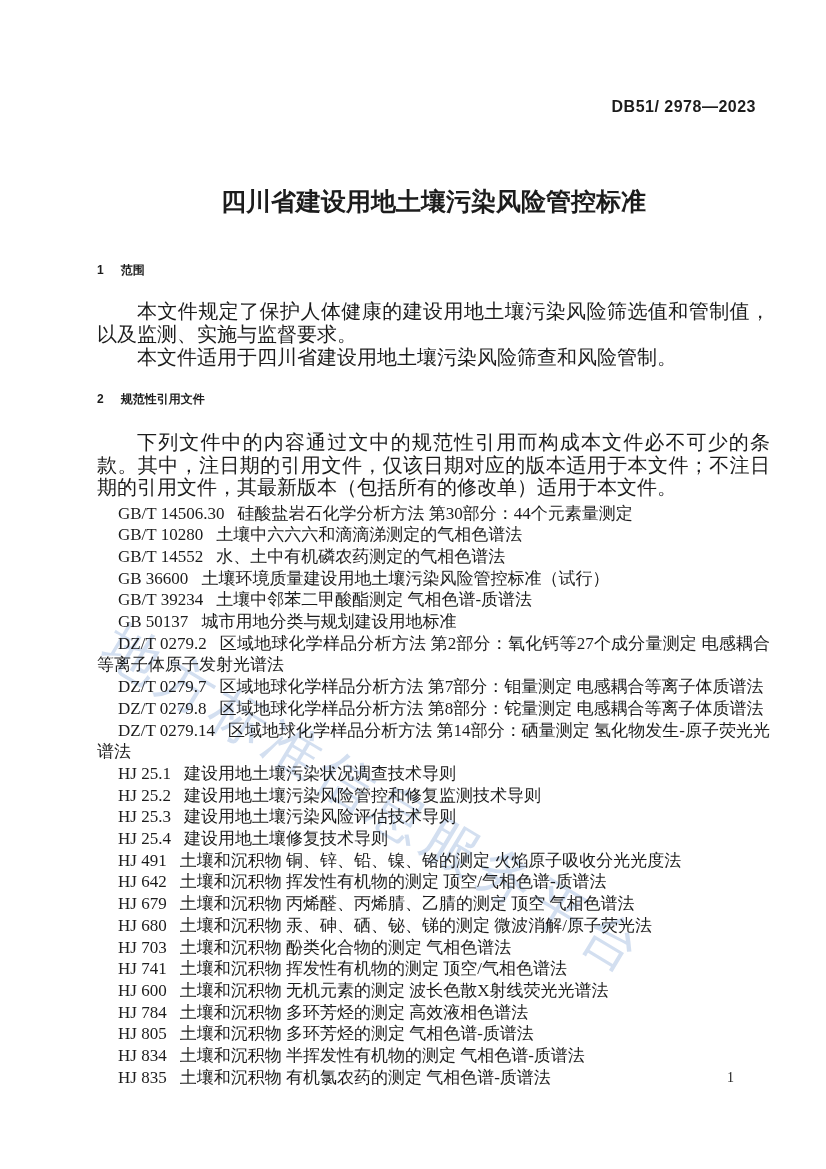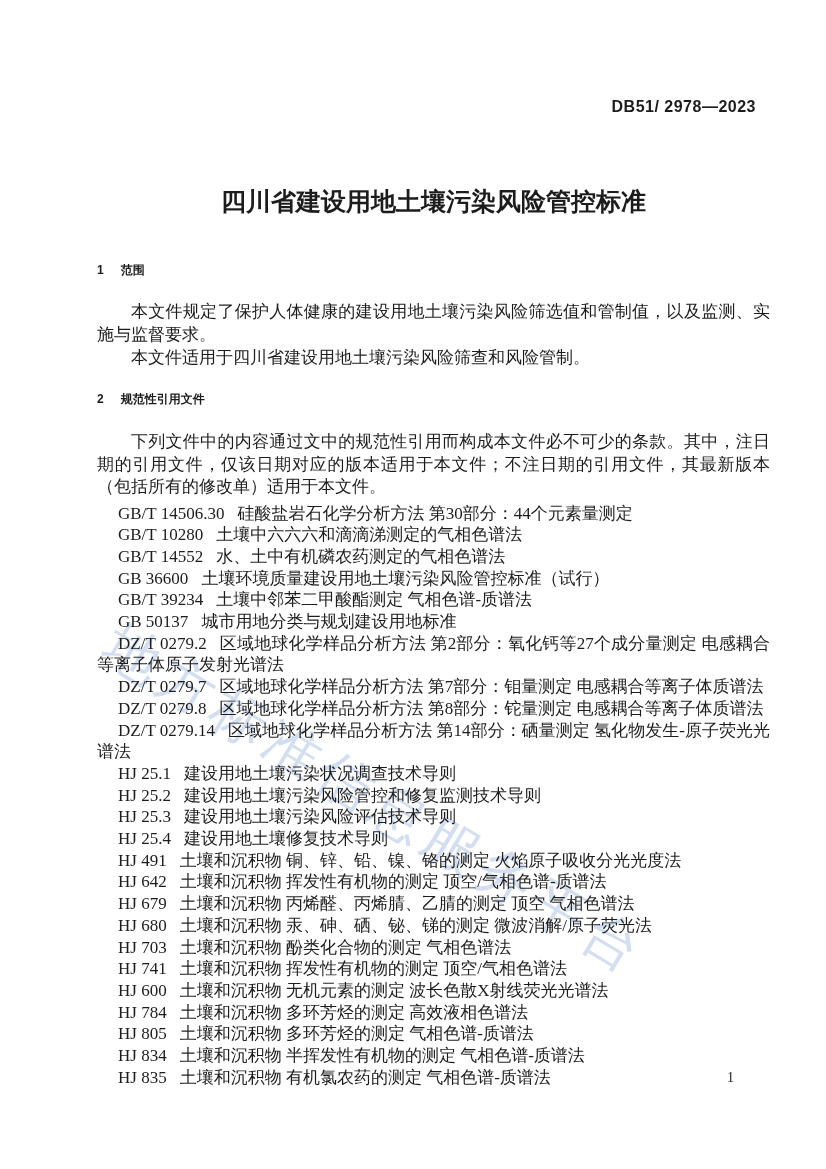--- a/index.html
+++ b/index.html
@@ -36,21 +36,21 @@
     margin-top:42px;
     font-family:"Liberation Sans", sans-serif;
     font-weight:700;
     font-size:12px;
     line-height:20px;
   }
   .sec-heading .sec-no { margin-right:17px; }
   .sec2-heading { margin-top:20px; }
   .para {
     margin:0;
-    font-size:17px;
+    font-size:20px;
     line-height:23px;
     text-indent:2em;
     text-align:justify;
   }
   .para-group { margin-top:20px; }
   .intro { margin-top:22px; line-height:22.5px; }
   .refs { margin-top:4px; font-size:17px; }
   .ref-line {
     line-height:21.7px;
     text-indent:21px;

